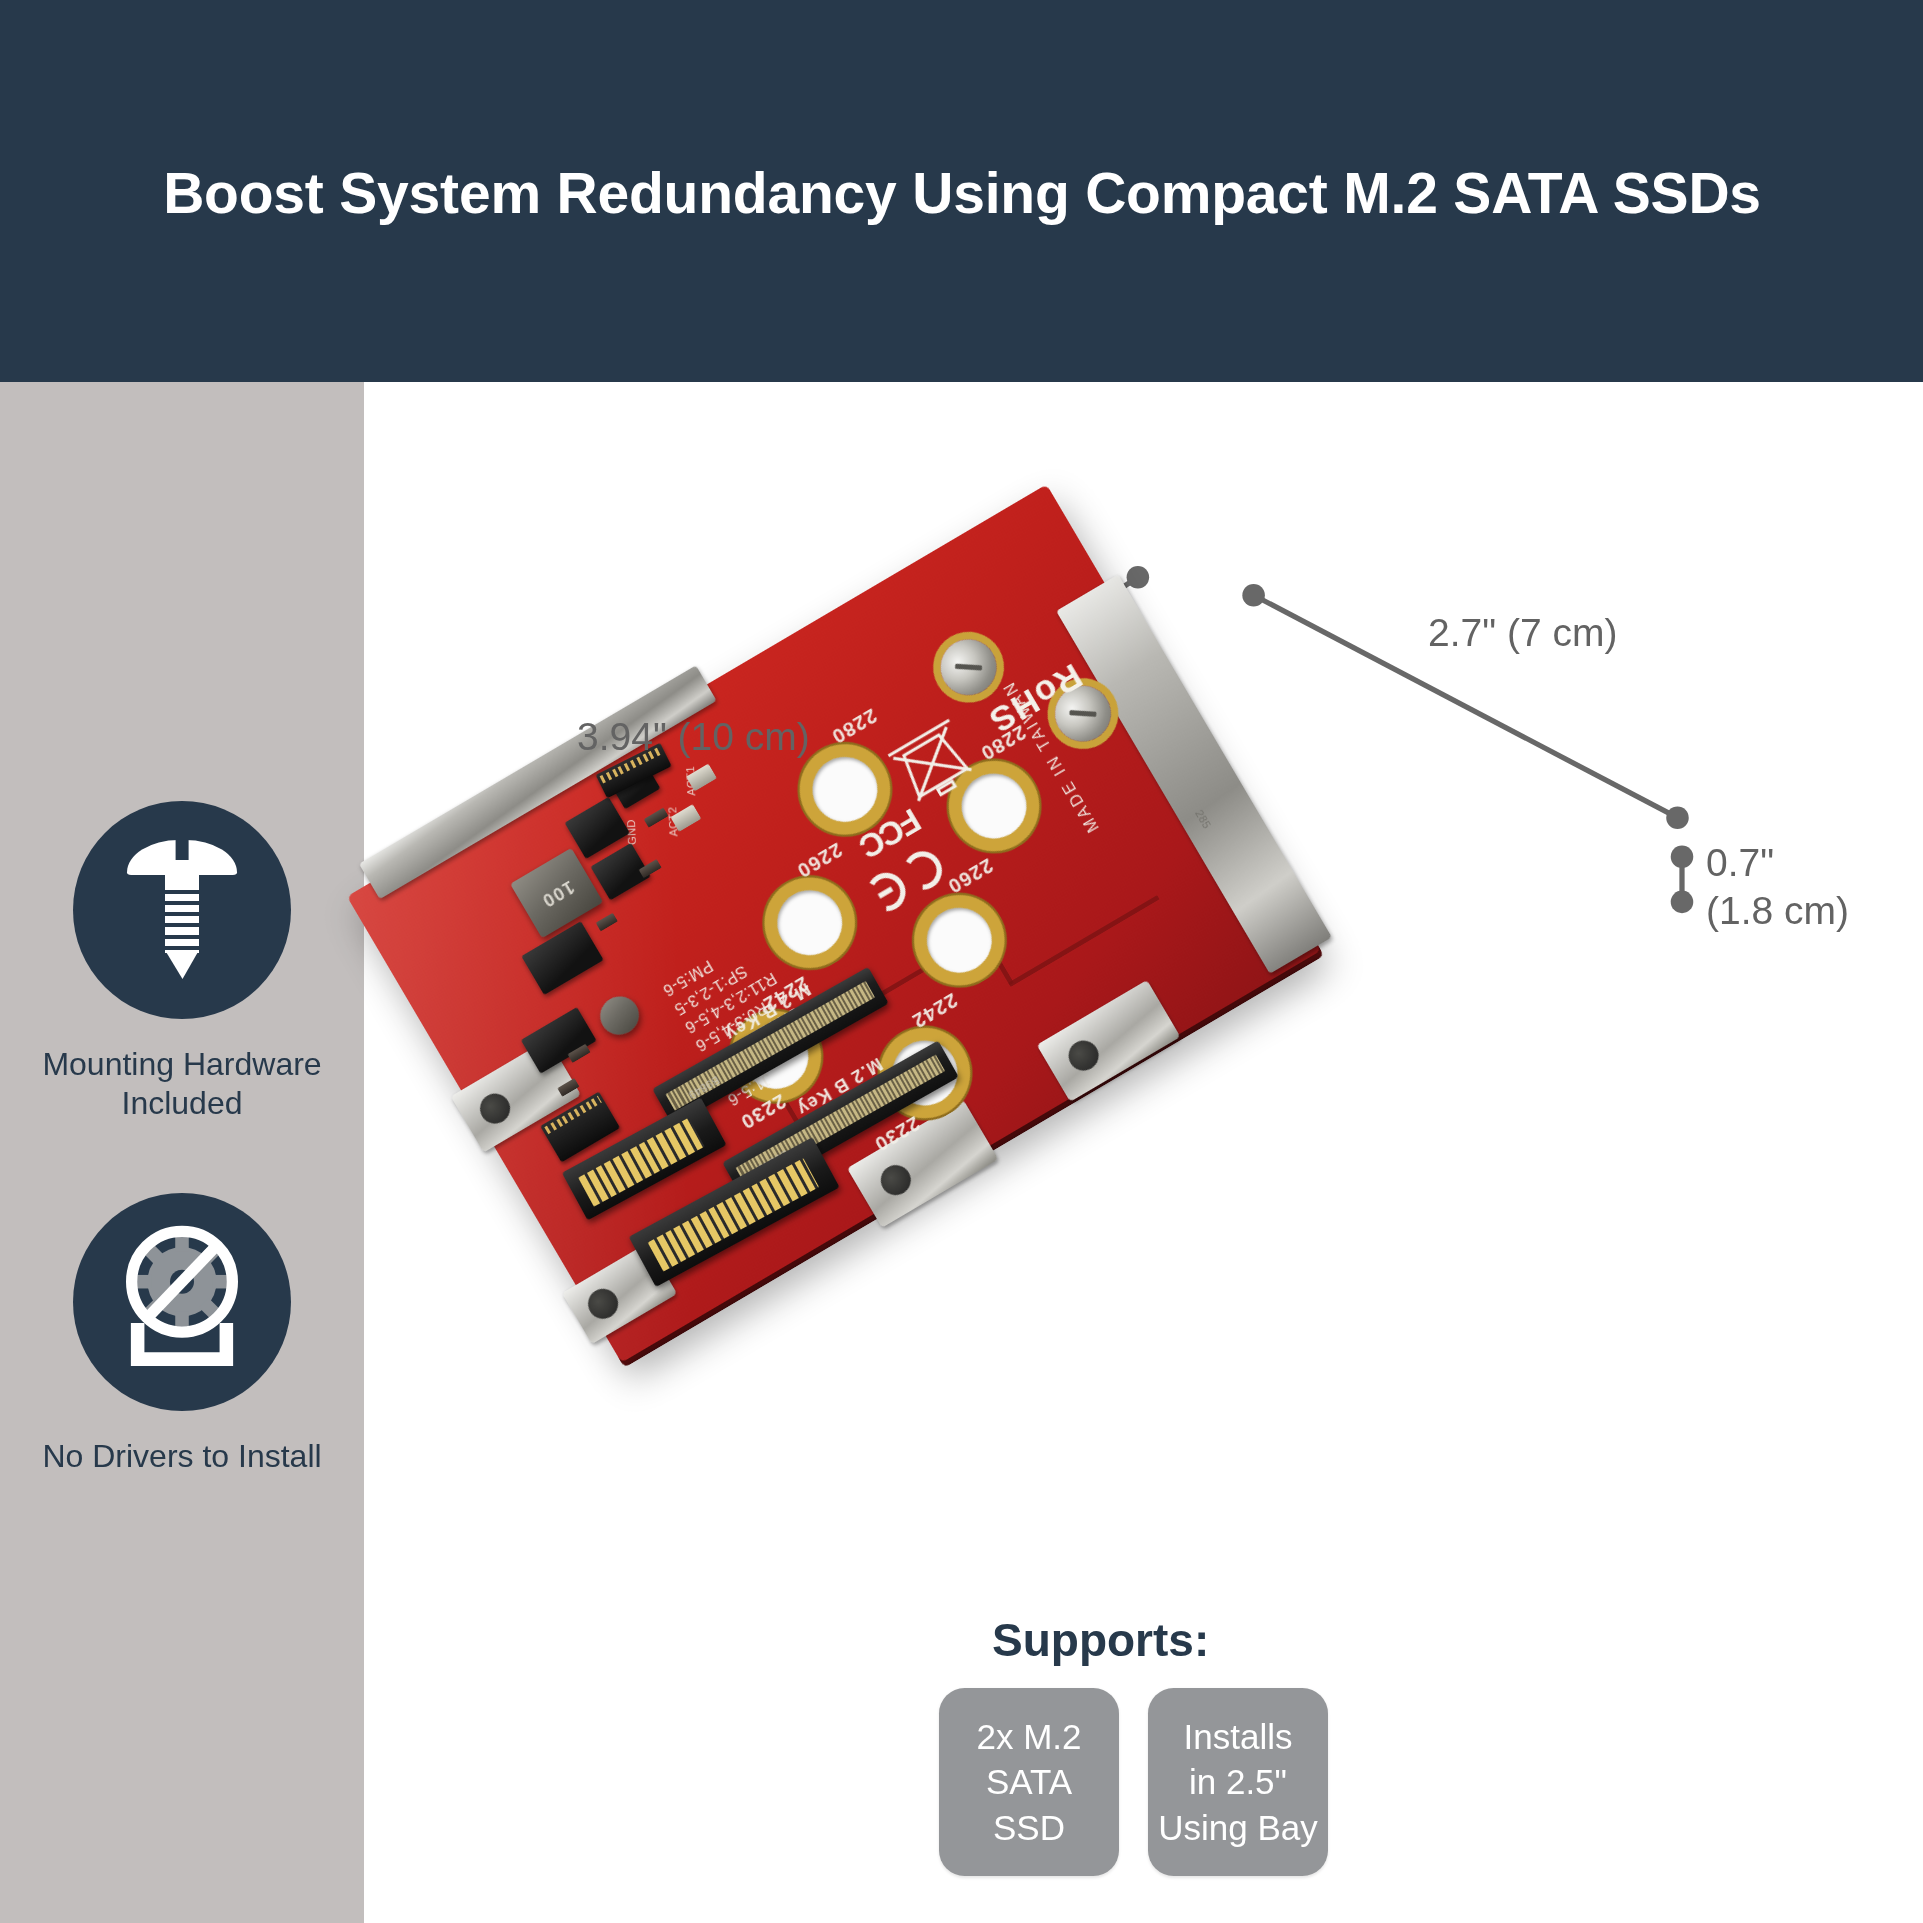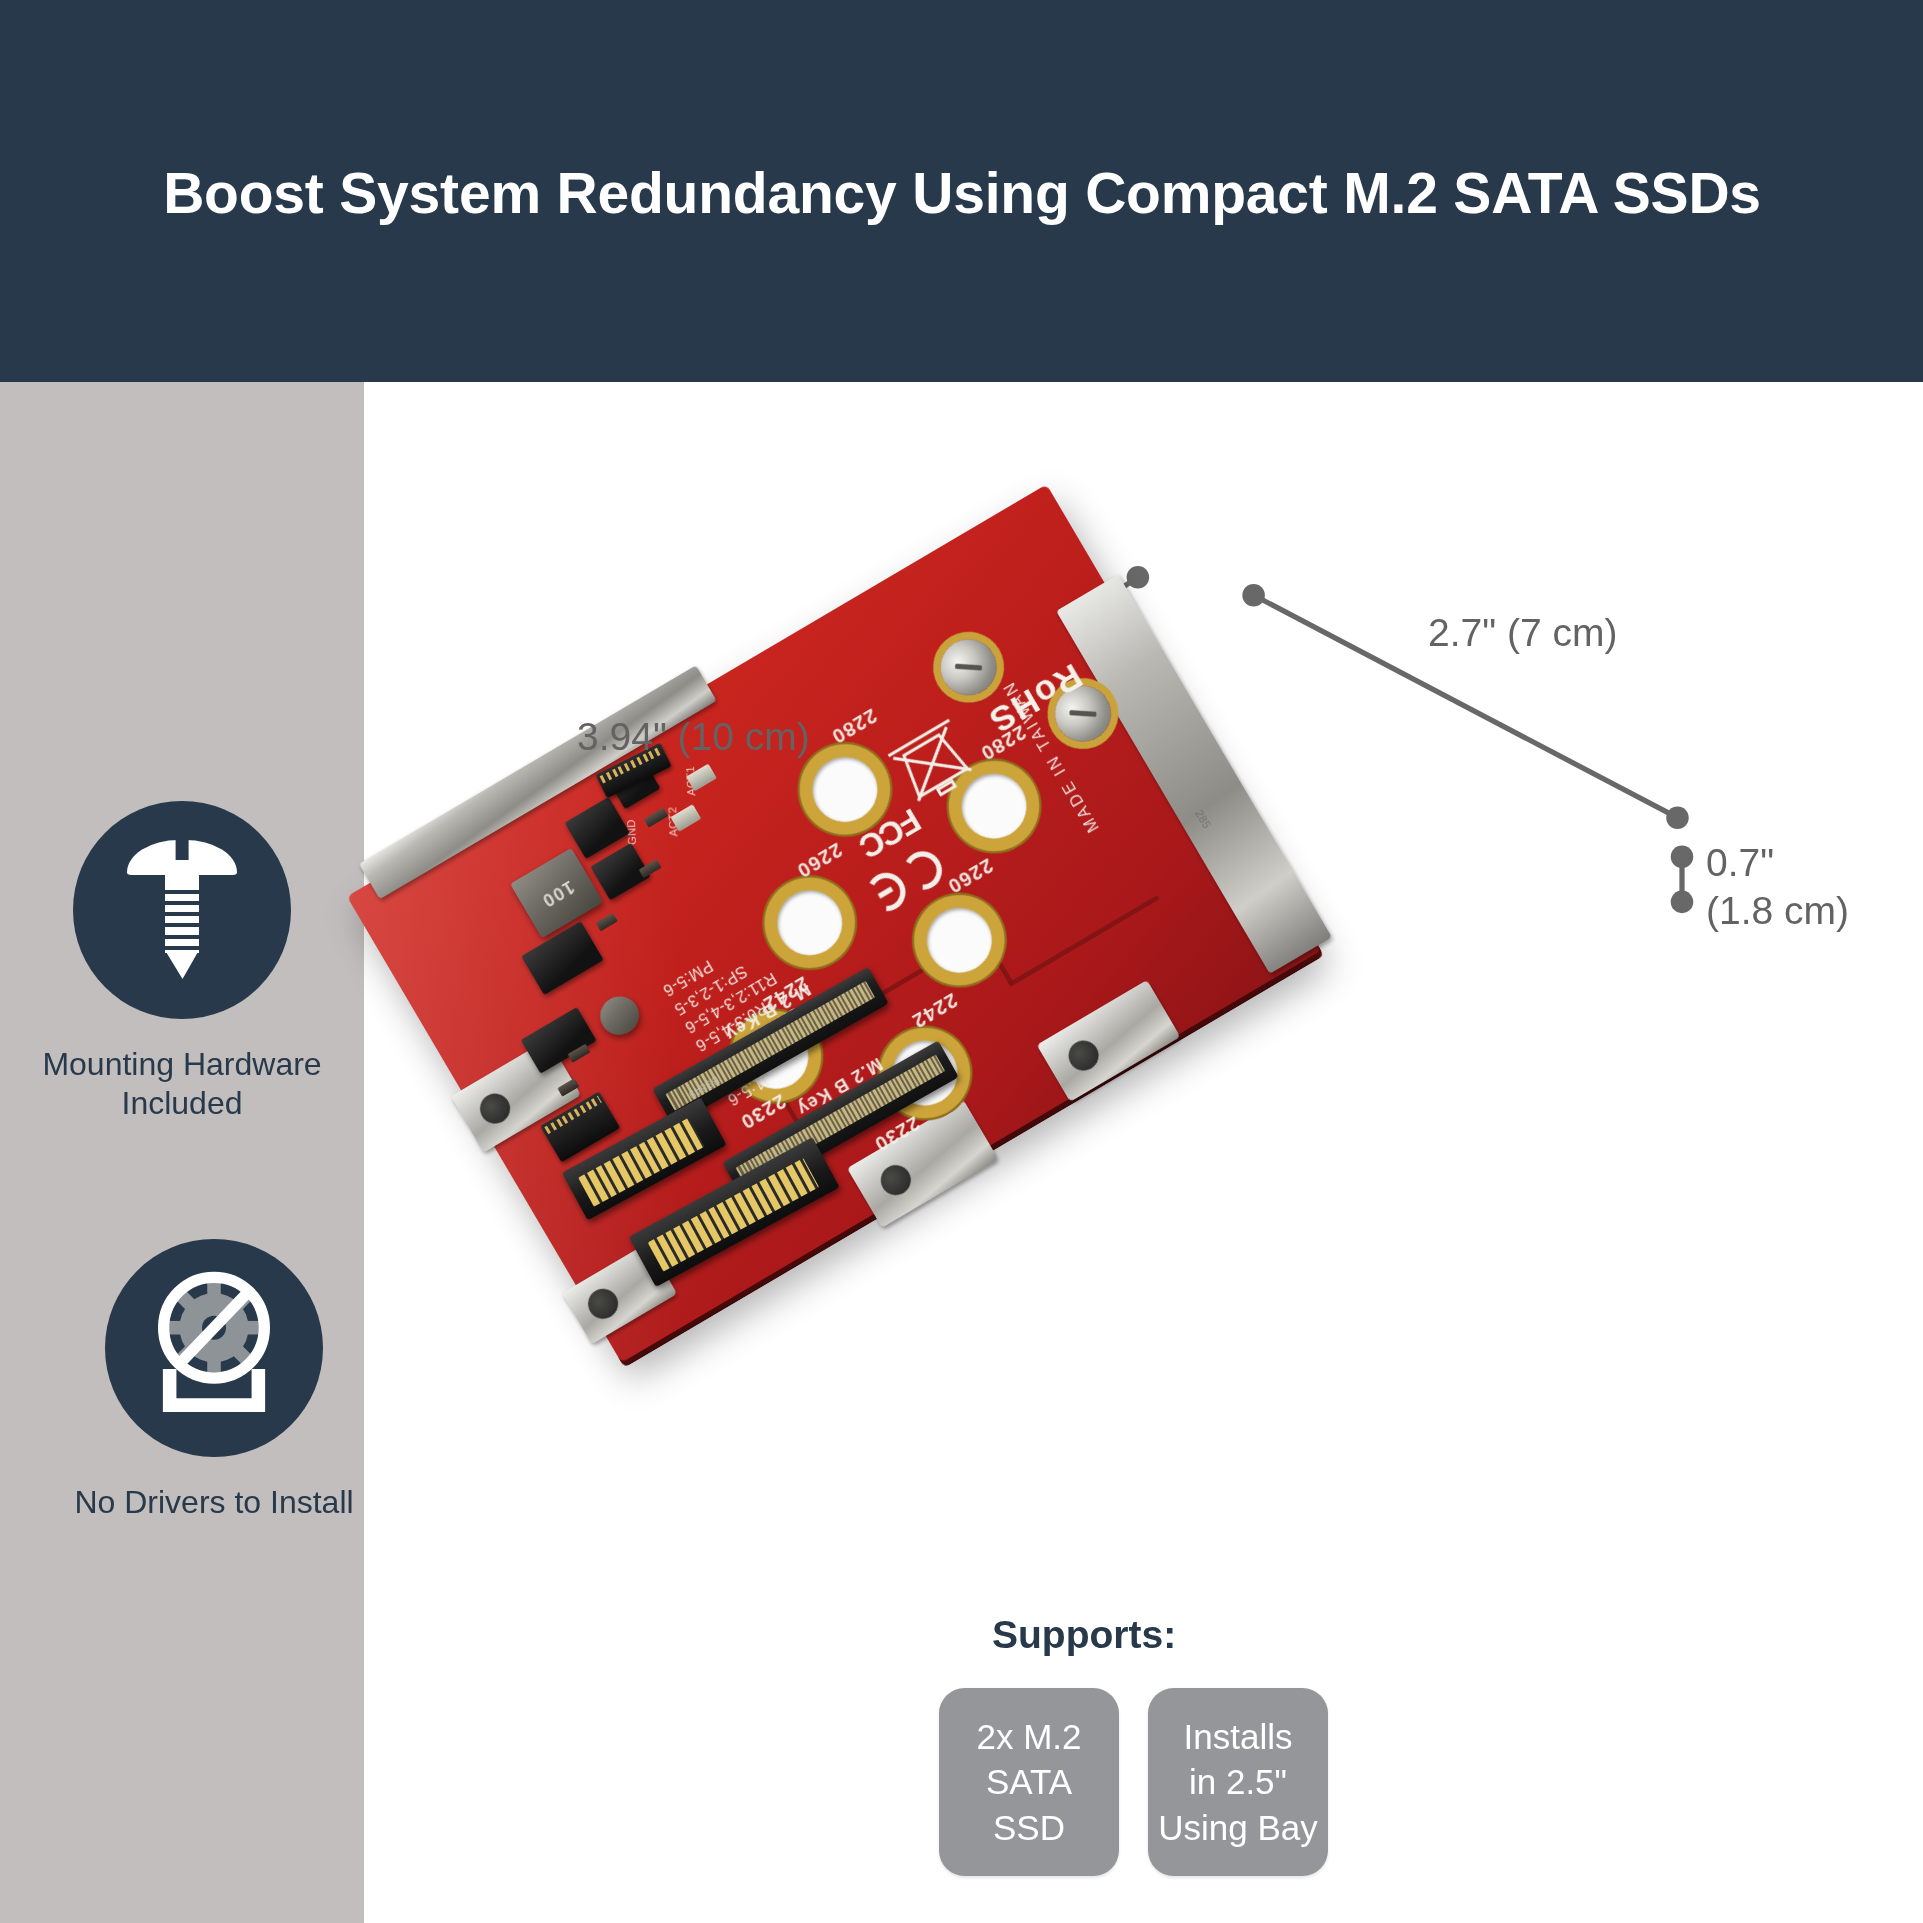--- a/index.html
+++ b/index.html
@@ -66,21 +66,21 @@
   
   .ng-wrap{position:absolute;left:0;top:0;width:218px;height:218px;}
 
   
   .dimtext{
     position:absolute;color:#636363;font-size:39px;font-weight:400;
     white-space:nowrap;line-height:1.16;
   }
   #supports-title{
     position:absolute;left:992px;top:1613px;
-    color:#27394b;font-size:39px;font-weight:700;white-space:nowrap;
+    color:#27394b;font-size:46px;font-weight:700;white-space:nowrap;
   }
   .scard{
     position:absolute;background:#949699;border-radius:25.6px;
     display:flex;align-items:center;justify-content:center;
     text-align:center;color:#ffffff;font-size:35px;line-height:1.30;
     box-shadow:0 1.5px 3px rgba(0,0,0,.10);
   }
   #scard0{left:939px;top:1688px;width:180px;height:188px;}
   #scard1{left:1148px;top:1688px;width:180px;height:188px;text-align:center;}
 
@@ -237,21 +237,21 @@
           <div class="thread" style="top:145px;"></div>
           <div class="screw-tip"></div>
         </div>
       </div>
       <div class="flabel">
         <div>Mounting Hardware</div>
         <div>Included</div>
       </div>
     </div>
 
-    <div class="feature" style="top:857px;padding-left:32px;">
+    <div class="feature" style="top:811px;">
       <div class="fcircle">
         <div class="ng-wrap">
           <svg width="218" height="218" viewBox="0 0 290 290" aria-hidden="true">
 
             <g fill="#8e9398">
               <circle cx="145" cy="118" r="46"></circle>
               <g>
                 <rect x="136" y="58" width="18" height="20"></rect>
                 <rect x="136" y="158" width="18" height="20"></rect>
                 <rect x="85" y="109" width="20" height="18"></rect>

